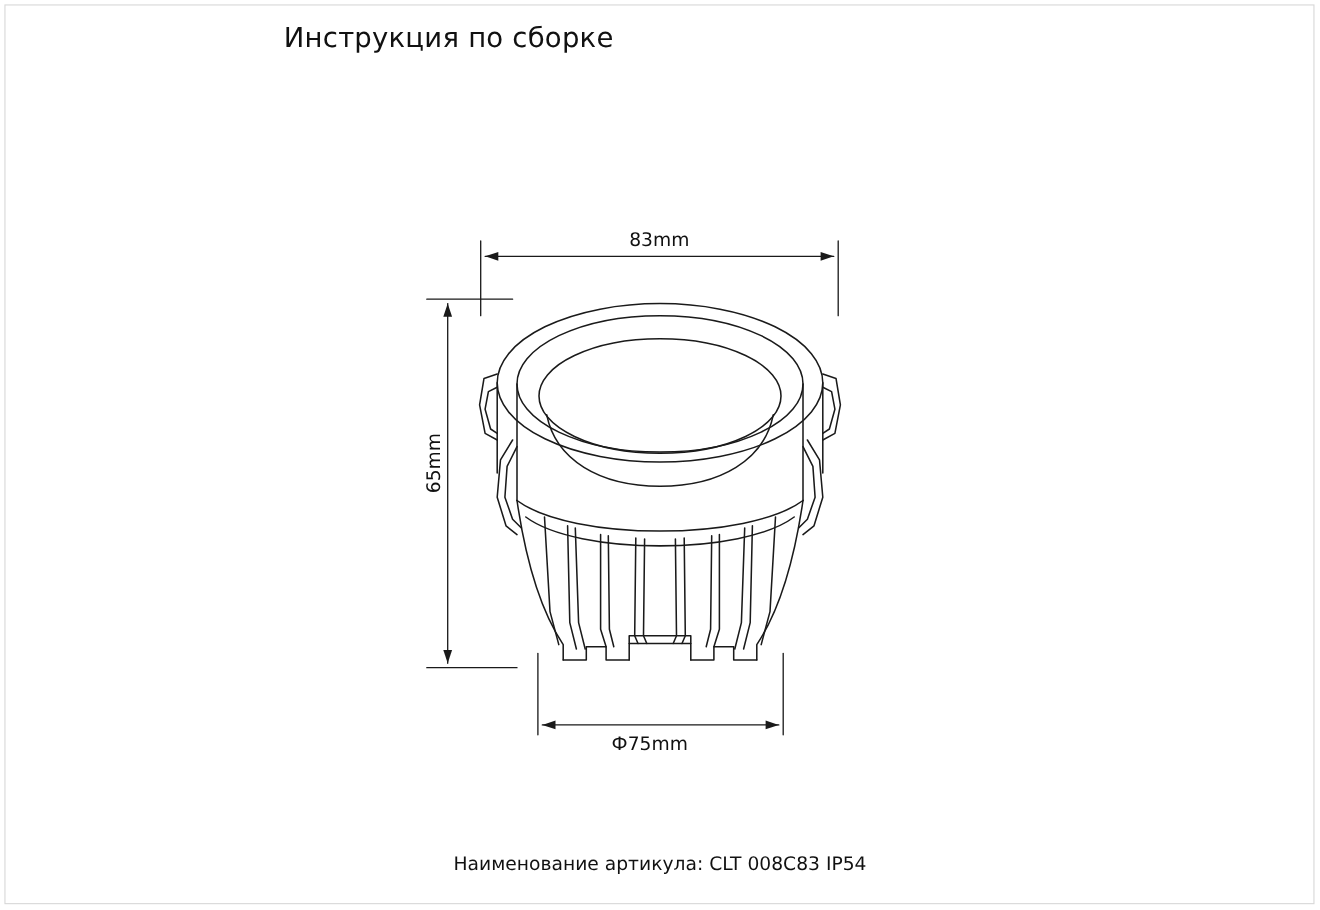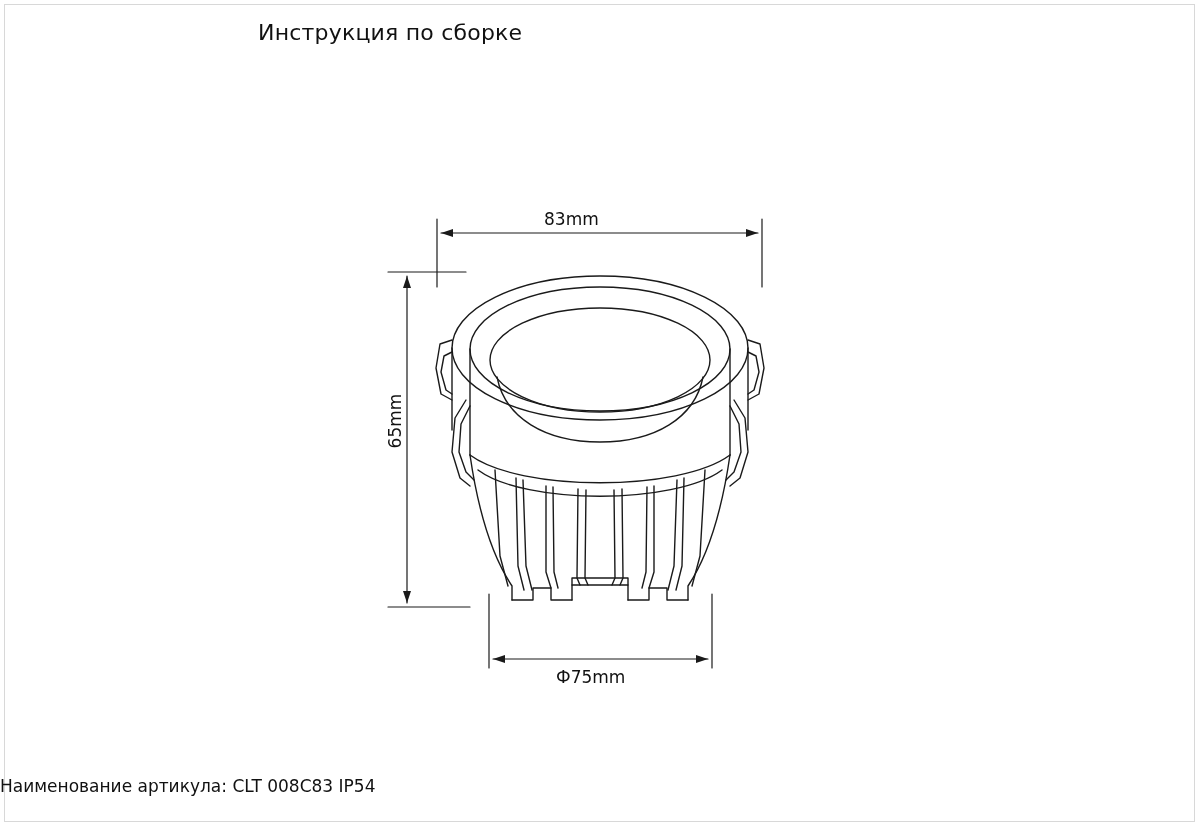--- a/index.html
+++ b/index.html
@@ -23,46 +23,47 @@
     top: 4px;
     width: 1191px;
     height: 818px;
     border: 1px solid #d8d8d8;
     box-sizing: border-box;
   }
   #doc-title {
     position: absolute;
     left: 258px;
     top: 20px;
-    font-size: 22px;
+    font-size: 25px;
     color: #111111;
     letter-spacing: 0.2px;
     white-space: nowrap;
   }
   #article-line {
     position: absolute;
     left: 0;
     top: 776px;
     width: 1200px;
+    text-align: center;
     font-size: 17px;
     color: #111111;
   }
   #drawing {
     position: absolute;
     left: 0;
     top: 0;
   }
   .dim-label {
     position: absolute;
     font-size: 17px;
     color: #111111;
     white-space: nowrap;
   }
   #dim-width-label {
-    left: 544px;
+    left: 572px;
     top: 209px;
   }
   #dim-diameter-label {
     left: 556px;
     top: 667px;
   }
   #dim-height-label {
     left: 368px;
     top: 411px;
     transform: rotate(-90deg);

